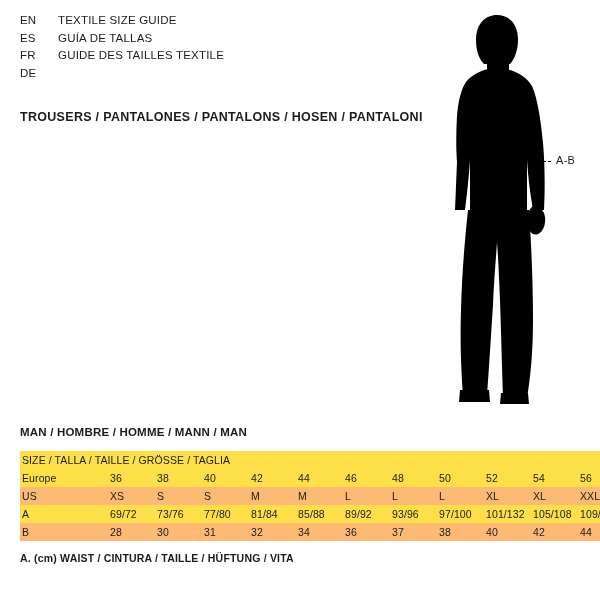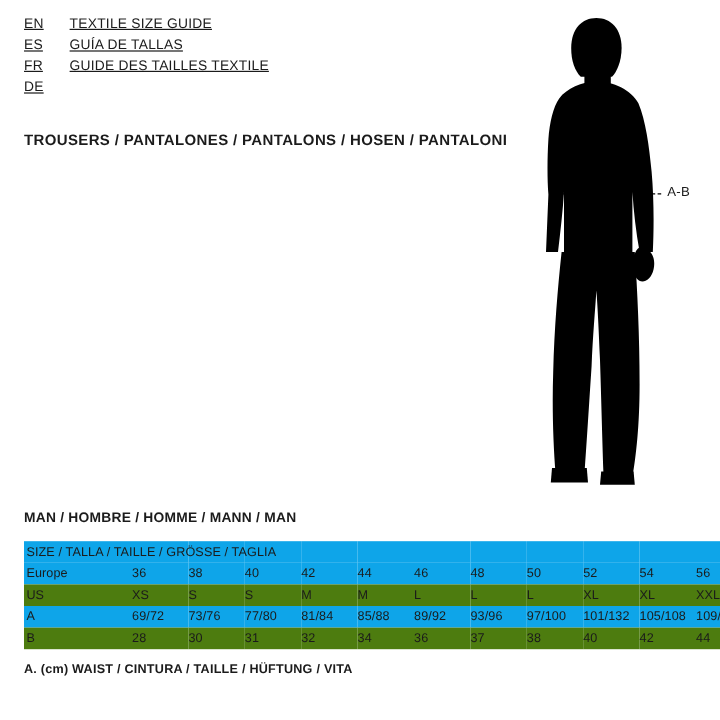--- a/index.html
+++ b/index.html
@@ -24,21 +24,20 @@
   .lang-block {
     position: absolute;
     left: 20px;
     top: 14px;
     width: 360px;
   }
   .lang-row {
     display: flex;
     align-items: baseline;
     height: 17.5px;
-    text-decoration: underline;
   }
   .lang-code {
     width: 38px;
     flex: 0 0 38px;
     font-size: 11.5px;
     letter-spacing: 0.2px;
   }
   .lang-title {
     font-size: 11.5px;
     letter-spacing: 0.2px;
@@ -101,24 +100,24 @@
     table-layout: fixed;
   }
   table.size-table td {
     font-size: 10.5px;
     padding: 3px 0 3px 0;
     text-align: left;
     white-space: nowrap;
     letter-spacing: 0.1px;
   }
   table.size-table tr.shaded td {
-    background: #0ea5e9;
+    background: #fde047;
   }
   table.size-table tr.plain td {
-    background: #4d7c0f;
+    background: #fdba74;
   }
   table.size-table td.label-cell {
     width: 90px;
     padding-left: 2px;
   }
   table.size-table td.val {
     width: 47px;
   }
 
   .footnotes {

